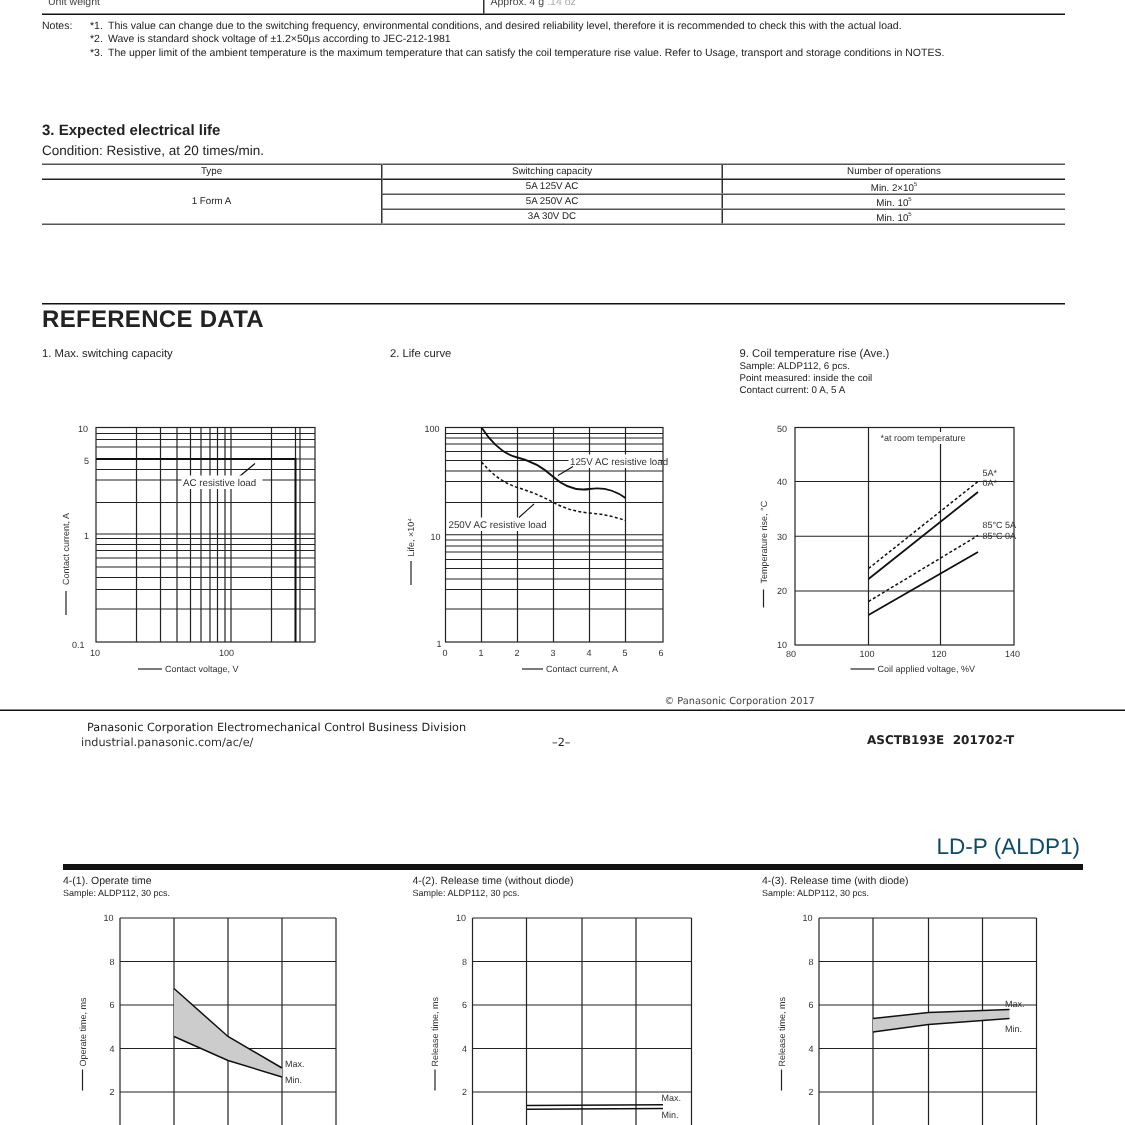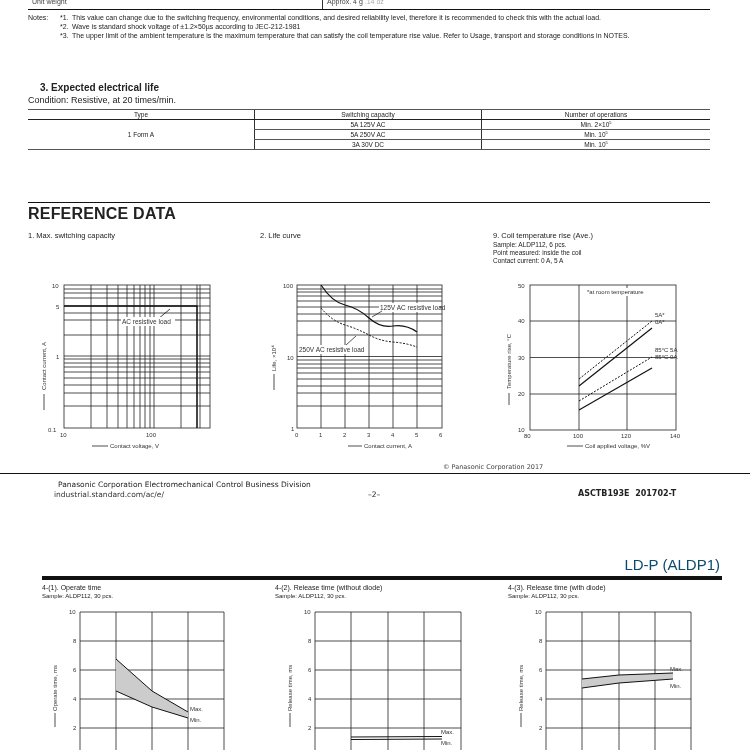--- a/index.html
+++ b/index.html
@@ -45,21 +45,21 @@
     <span class="num">*2.</span>
     <span>Wave is standard shock voltage of ±1.2×50µs according to JEC-212-1981</span>
   </div>
   <div class="row">
     <span class="lbl"></span>
     <span class="num">*3.</span>
     <span style="width:640px;">The upper limit of the ambient temperature is the maximum temperature that can satisfy the coil temperature rise value. Refer to Usage, transport and storage conditions in NOTES.</span>
   </div>
 </div>
 
-<div class="sec-h" style="left:40px;top:82px;font-size:10px;">3. Expected electrical life</div>
+<div class="sec-h" style="left:28px;top:82px;font-size:10px;">3. Expected electrical life</div>
 <div class="abs" style="left:28px;top:95px;font-size:9px;">Condition: Resistive, at 20 times/min.</div>
 
 <table class="life">
   <thead>
     <tr>
       <th style="width:226px;">Type</th>
       <th class="vb" style="width:226px;">Switching capacity</th>
       <th class="vb">Number of operations</th>
     </tr>
   </thead>
@@ -225,21 +225,21 @@
   <line x1="72" y1="171" x2="88" y2="171" stroke="#222" stroke-width="0.8"></line>
   <text x="90" y="173" font-size="6">Coil applied voltage, %V</text>
   <g transform="translate(14,130) rotate(-90)">
     <line x1="0" y1="0" x2="12" y2="0" stroke="#222" stroke-width="0.8"></line>
     <text x="16" y="2" font-size="6">Temperature rise, °C</text>
   </g>
 </svg>
 
 <div class="rule" style="left:0;top:473px;width:750px;height:1px;"></div>
 <div class="foot" style="left:58px;top:480px;font-size:7.5px;">Panasonic Corporation Electromechanical Control Business Division</div>
-<div class="foot" style="left:54px;top:490px;font-size:7.5px;color:#333;">industrial.standard.com/ac/e/</div>
+<div class="foot" style="left:54px;top:490px;font-size:7.5px;color:#333;">industrial.panasonic.com/ac/e/</div>
 <div class="foot" style="left:368px;top:490px;font-size:7.5px;">–2–</div>
 <div class="foot" style="left:443px;top:463px;font-size:6.5px;color:#444;">© Panasonic Corporation 2017</div>
 <div class="foot" style="left:578px;top:489px;font-size:8px;font-weight:bold;">
   <span>ASCTB193E</span>&nbsp;&nbsp;<span>201702-T</span>
 </div>
 
 <div class="abs" style="right:30px;top:556px;font-size:15px;color:#0c4a6e;">LD-P (ALDP1)</div>
 <div class="rule" style="left:42px;top:576px;width:680px;height:3.5px;"></div>
 
 <div class="abs small" style="left:42px;top:583px;font-size:7px;">4-(1). Operate time</div>

